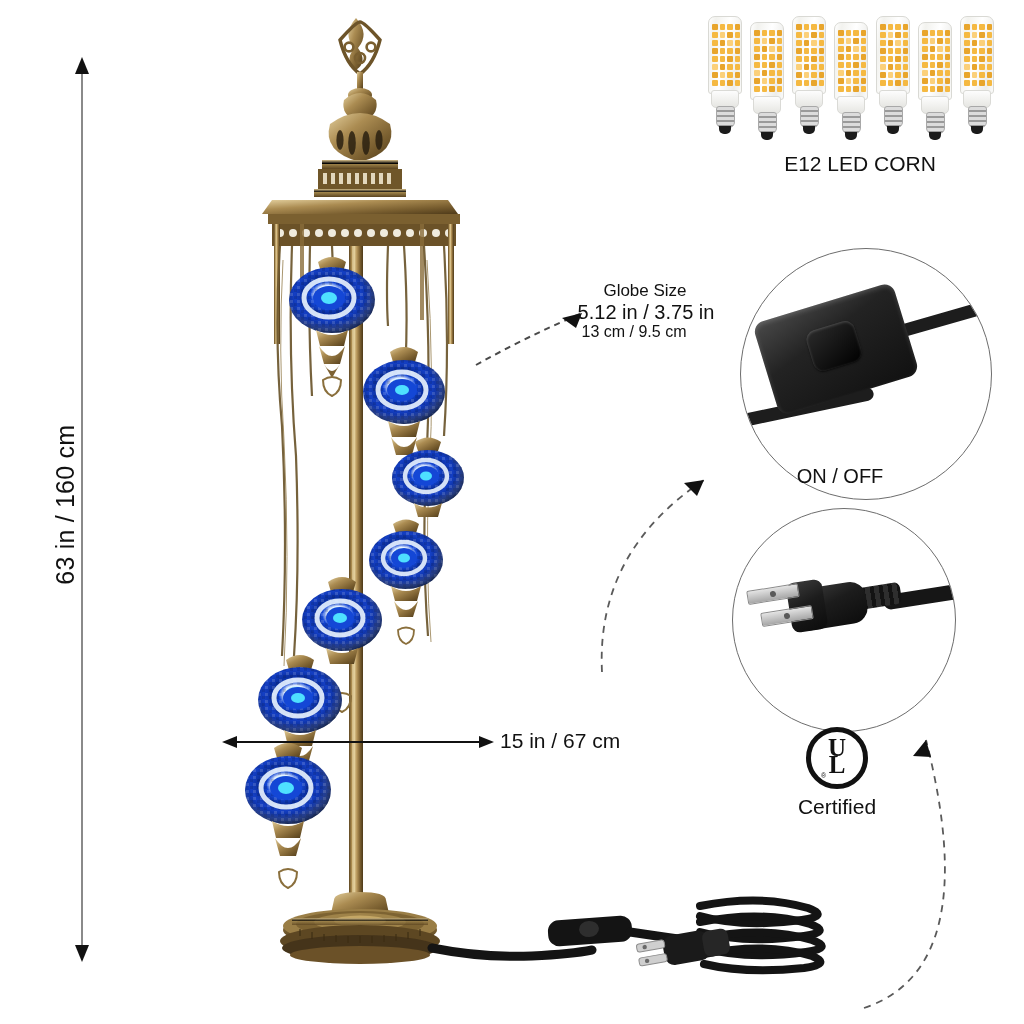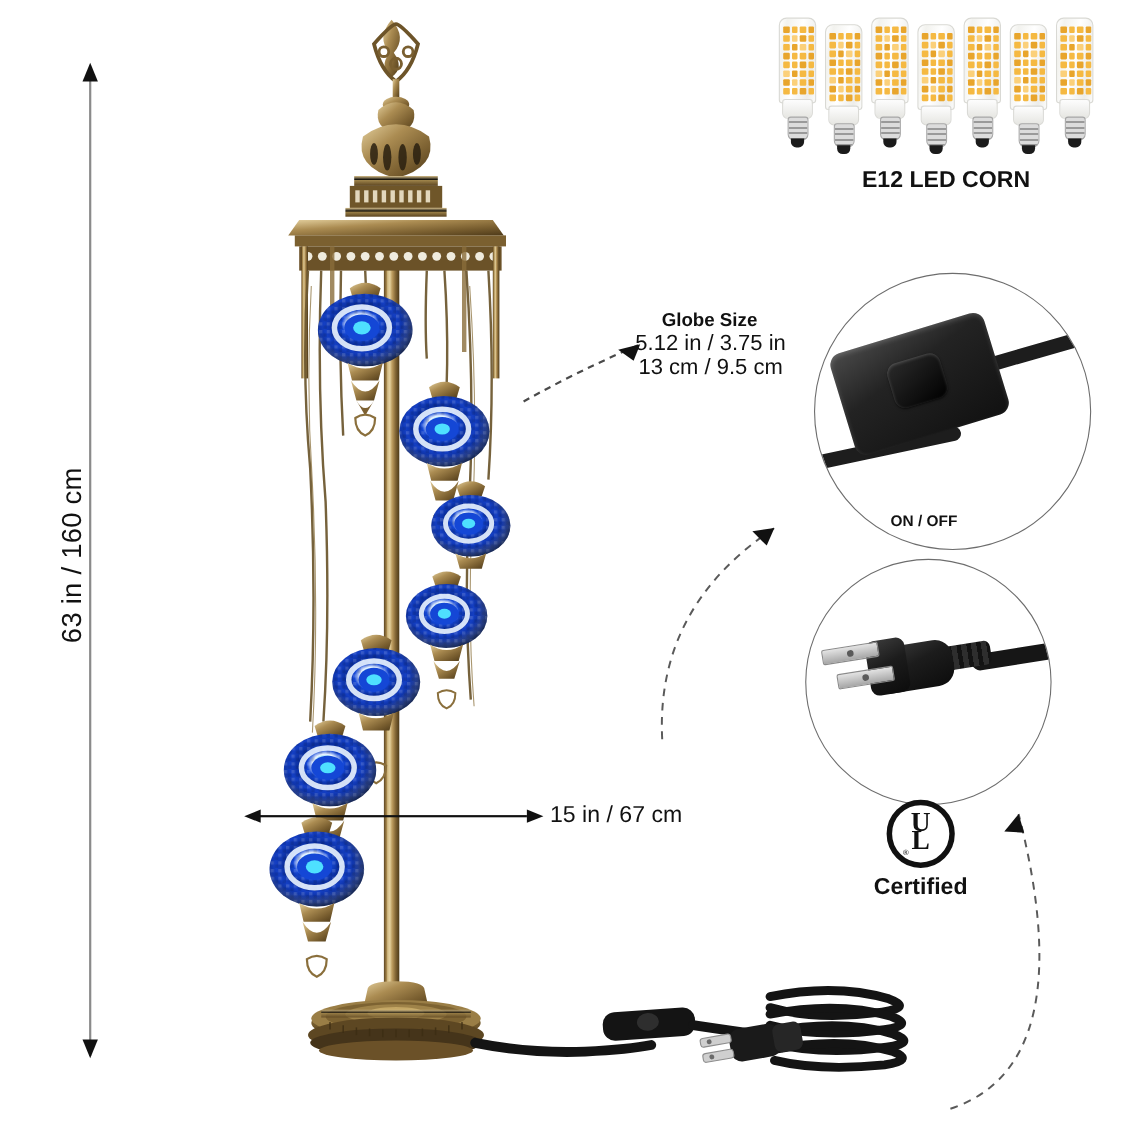--- a/index.html
+++ b/index.html
@@ -13,21 +13,21 @@
 
   .abs { position: absolute; }
 
   
   .txt {
     color: #111;
     font-family: "Liberation Sans", sans-serif;
     line-height: 1.18;
     white-space: pre;
   }
-  .txt-bold { font-weight: bold; }
+  .txt-bold { font-weight: normal; }
   .center { text-align: center; }
 
   
   .dim-v-line {
     left: 81px; top: 72px; width: 2px; height: 888px;
     background: #8a8a8a;
   }
   .arrow-up {
     width: 0; height: 0;
     border-left: 7px solid transparent;
@@ -460,21 +460,21 @@
   <div class="abs arrow-left" style="left:222px; top:736px;"></div>
   <div class="abs arrow-right" style="left:479px; top:736px;"></div>
   <div class="abs txt width-label">15 in / 67 cm</div>
 
   <svg class="abs" style="left:470px; top:285px; width:140px; height:85px;" viewBox="0 0 140 85">
     <path d="M6 80 q50 -28 106 -52" stroke="#4a4a4a" stroke-width="2" fill="none" stroke-dasharray="6 5"></path>
     <path d="M112 28 l-20 5 l14 10 z" fill="#111"></path>
   </svg>
   <div class="abs txt txt-bold center" style="left:580px; top:281px; width:130px; font-size:17px;">Globe Size</div>
   <div class="abs txt center" style="left:566px; top:301px; width:160px; font-size:20px;text-align:center;">5.12 in / 3.75 in</div>
-  <div class="abs txt center" style="left:566px; top:323px; width:160px; font-size:20px;">13 cm / 9.5 cm</div>
+  <div class="abs txt center" style="left:554px; top:323px; width:160px; font-size:16px;">13 cm / 9.5 cm</div>
 
   <div class="abs" id="bulb-row" style="left:706px; top:16px; width:300px; height:130px;">
       <div class="bulb" style="left: 0px; top: 0px;">
         <div class="glass">
           <div class="chipgrid">
             <span class="chip d"></span>
             <span class="chip"></span>
             <span class="chip"></span>
             <span class="chip d"></span>
             <span class="chip"></span>
@@ -763,21 +763,21 @@
   <div class="abs callout-circle" style="left:740px; top:248px; width:252px; height:252px;">
     <div class="sw-cord" style="left:-6px; top:152px; width:140px; transform:rotate(-12deg);"></div>
     <div class="sw-cord" style="left:150px; top:60px; width:130px; transform:rotate(-16deg);"></div>
     <div class="sw-body" style="left:22px; top:52px; width:146px; height:96px; transform:rotate(-17deg);"></div>
     <div class="sw-rocker" style="left:68px; top:76px; width:50px; height:42px; transform:rotate(-17deg);"></div>
   </div>
   <svg class="abs" style="left:592px; top:450px; width:190px; height:230px;" viewBox="0 0 190 230">
     <path d="M10 222 q-6 -120 102 -192" stroke="#5a5a5a" stroke-width="1.8" fill="none" stroke-dasharray="7 6"></path>
     <path d="M112 30 l-20 3 l13 13 z" fill="#111"></path>
   </svg>
-  <div class="abs txt txt-bold center" style="left:740px; top:465px; width:200px; font-size:14px;">ON / OFF</div>
+  <div class="abs txt txt-bold center" style="left:740px; top:465px; width:200px; font-size:20px;">ON / OFF</div>
 
   <div class="abs callout-circle" style="left:732px; top:508px; width:224px; height:224px;">
     <div class="plug-cord" style="left:150px; top:78px; width:110px; height:15px; transform:rotate(-9deg);"></div>
     <div class="strain" style="left:124px; top:76px; width:44px; height:22px; transform:rotate(-9deg);"></div>
     <div class="plug-body" style="left:62px; top:76px; width:72px; height:42px; transform:rotate(-9deg);"></div>
     <div class="plug-body" style="left:56px; top:72px; width:36px; height:50px; border-radius:8px; transform:rotate(-9deg);"></div>
     <div class="prong" style="left:14px; top:78px; width:52px; height:14px; transform:rotate(-9deg);">
         <span class="hole"></span>
       </div>
     <div class="prong" style="left:28px; top:100px; width:52px; height:14px; transform:rotate(-9deg);">

